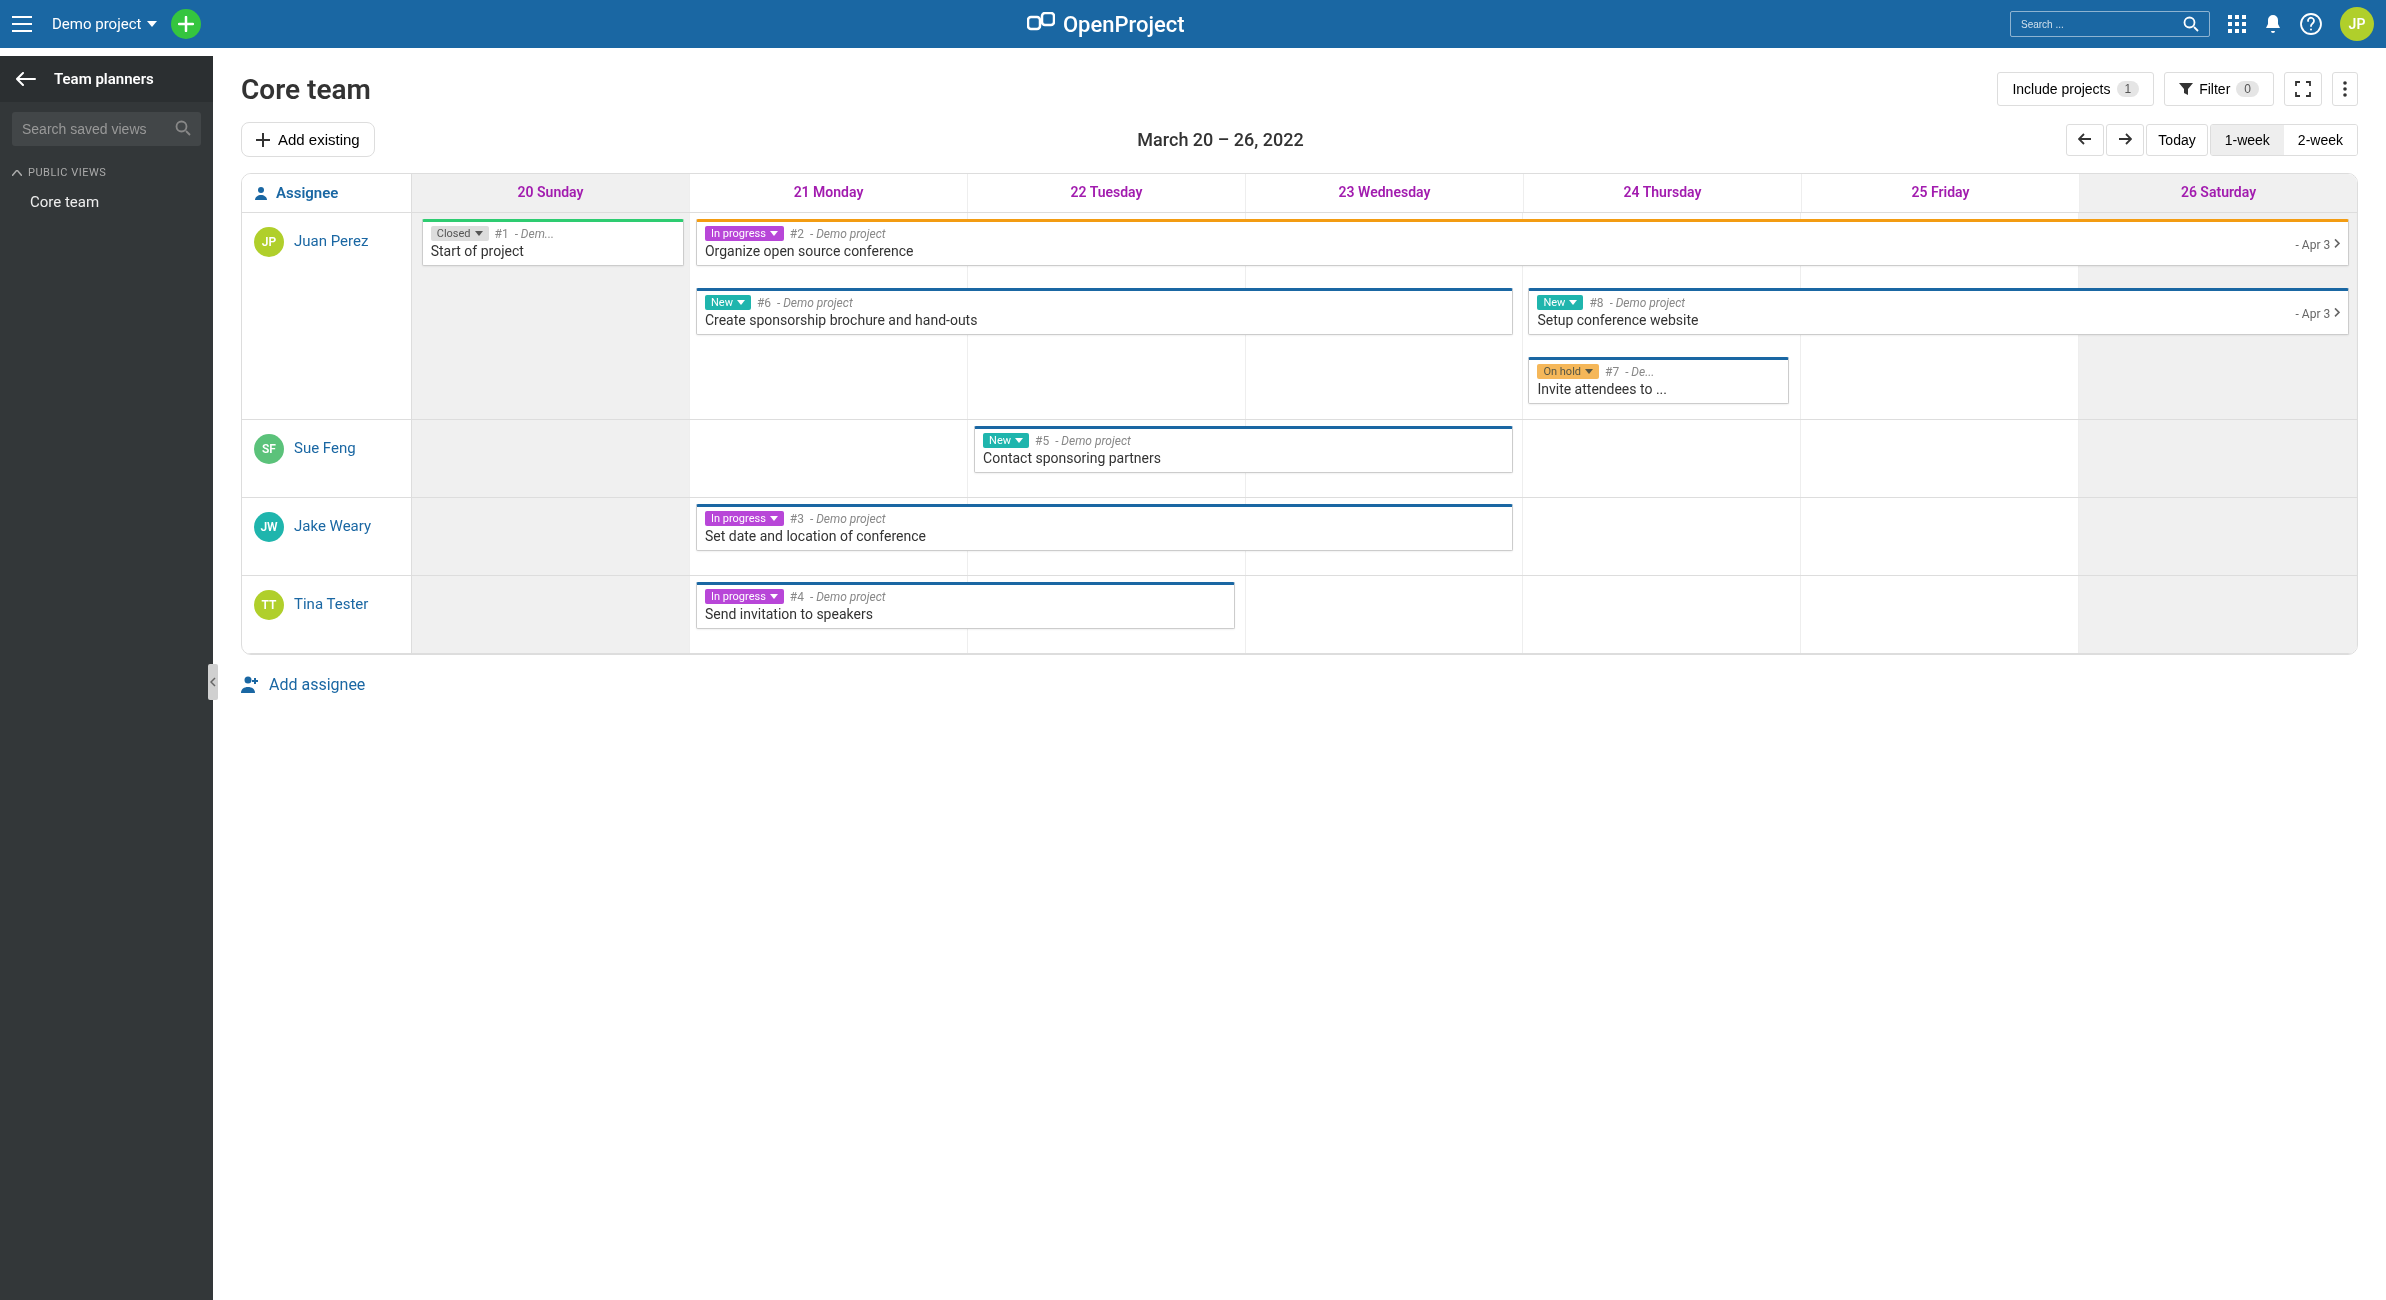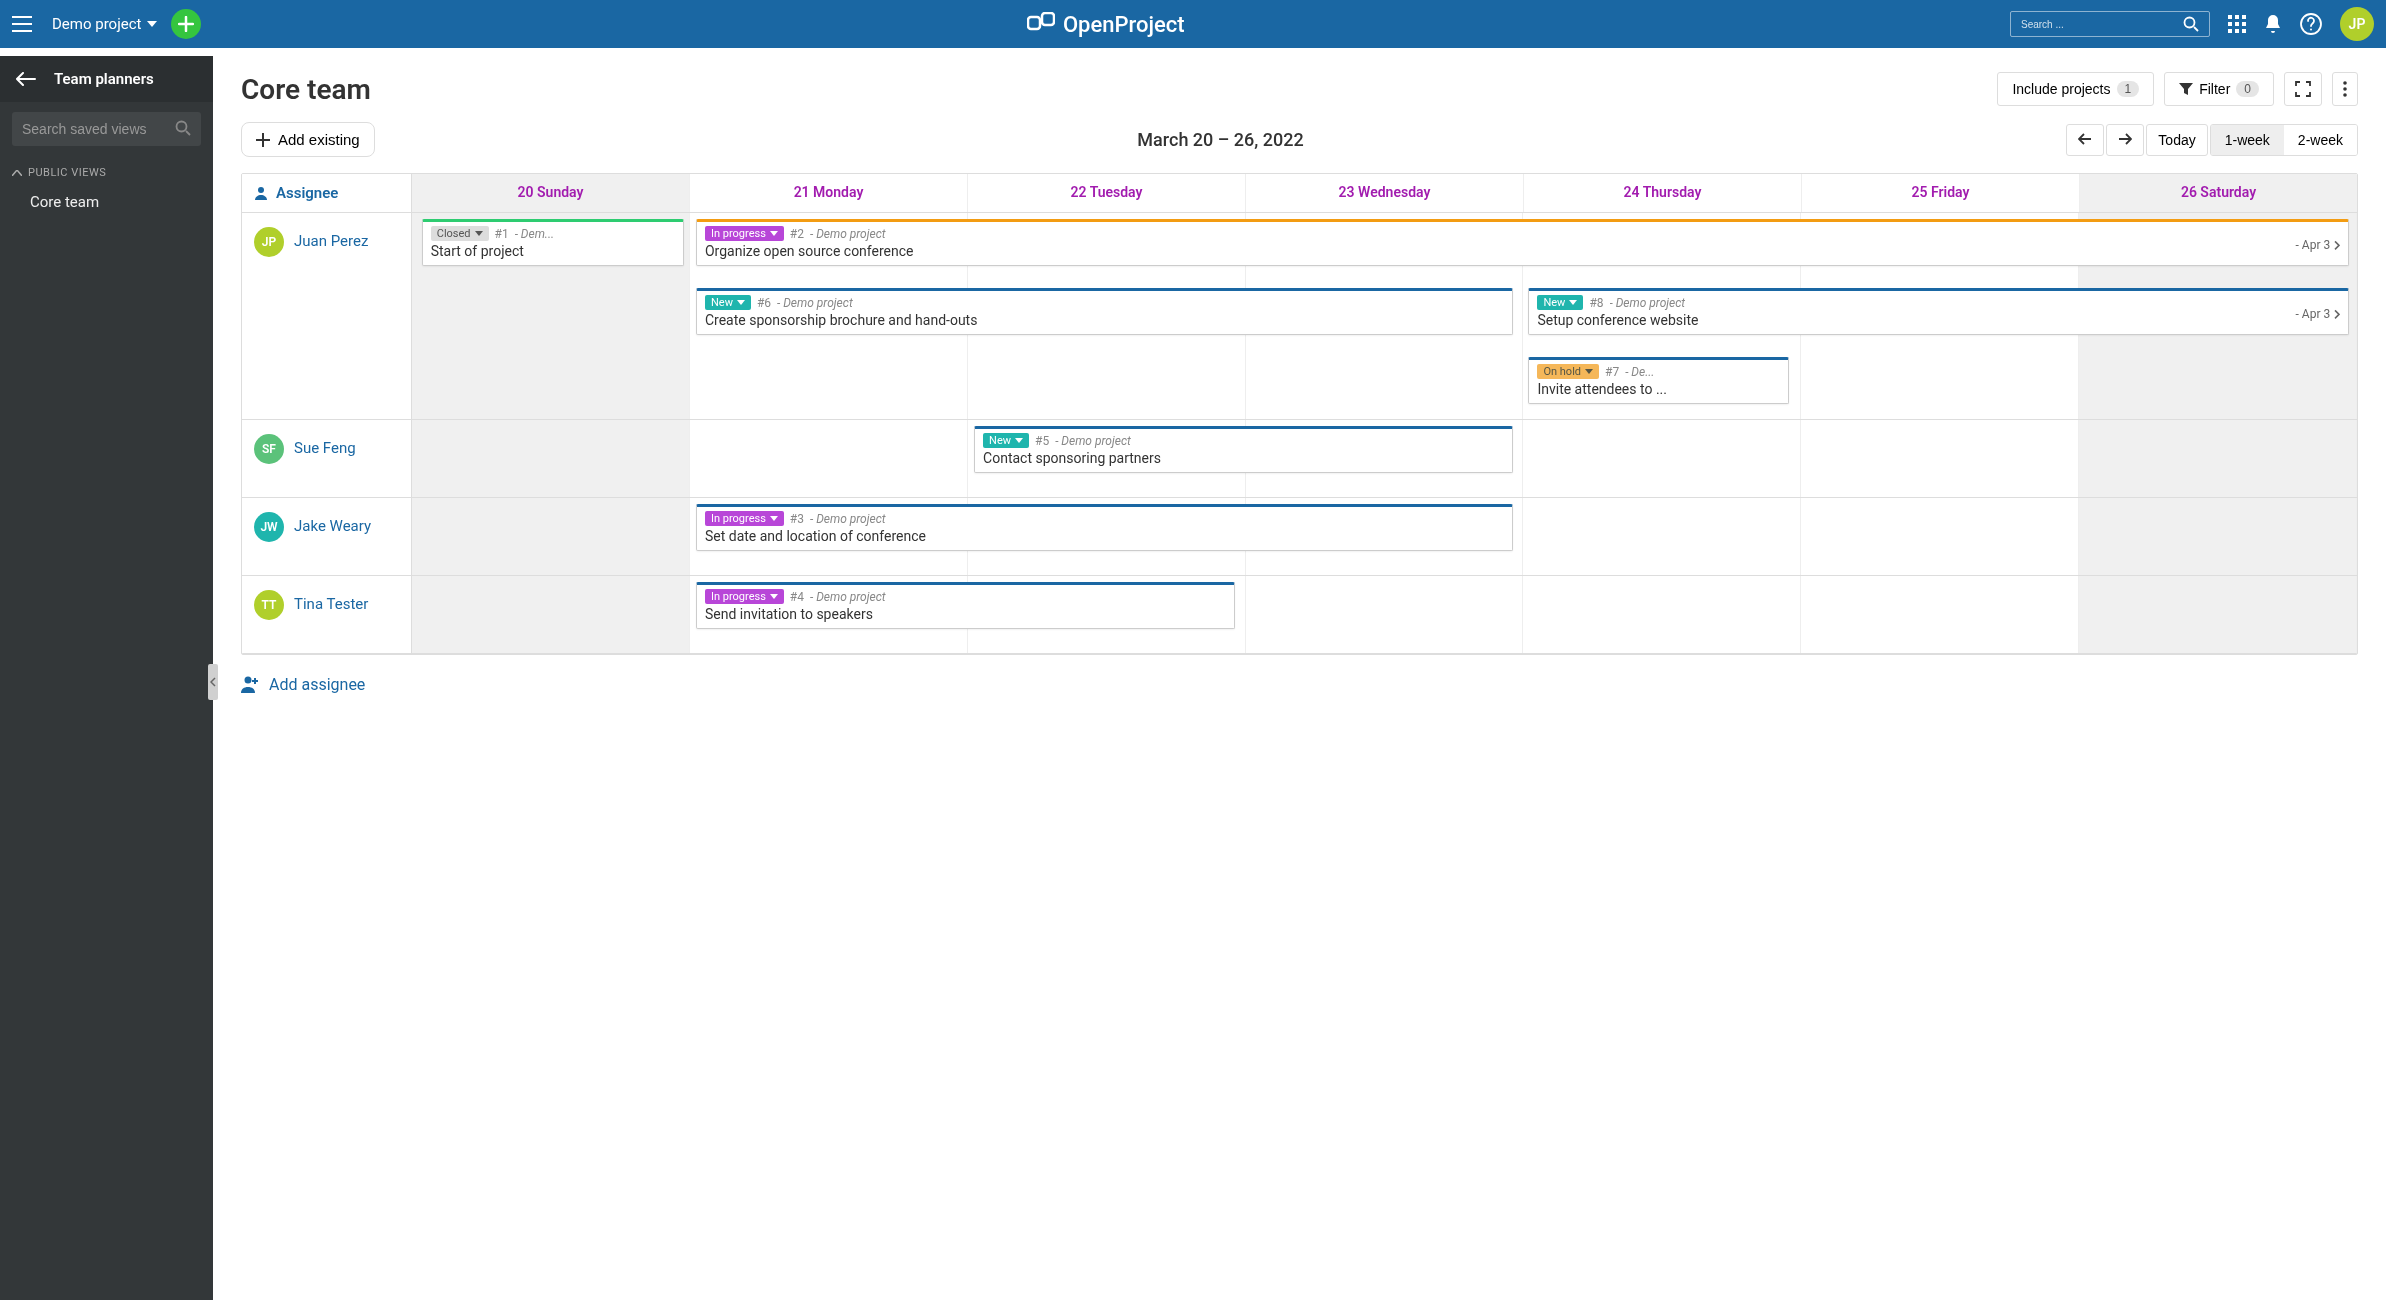--- a/index.html
+++ b/index.html
@@ -45,21 +45,21 @@
 .toolbar2 { padding:8px 28px 16px; display:flex; align-items:center; }
 .add-existing { border:1px solid #ddd; background:#fff; padding:8px 14px; border-radius:8px; display:flex; align-items:center; gap:8px; cursor:pointer; font-size:15px; }
 .date-range { flex:1; text-align:center; font-size:18px; font-weight:500; color:#333; }
 .nav-group { display:flex; gap:2px; align-items:center; }
 .nav-btn { border:1px solid #ddd; background:#fff; padding:7px 11px; border-radius:3px; cursor:pointer; font-size:14px; }
 .zoom-group { display:flex; border:1px solid #ddd; border-radius:3px; overflow:hidden; }
 .zoom-btn { padding:7px 14px; cursor:pointer; font-size:14px; border:none; background:#fff; }
 .zoom-btn.active { background:#eee; }
 
 
-.planner { margin:0 28px 14px; border:1px solid #ddd; border-radius:2px; overflow:hidden; }
+.planner { margin:0 28px 14px; border:1px solid #ddd; border-radius:10px; overflow:hidden; }
 .planner-header { display:flex; border-bottom:1px solid #ddd; background:#fff; }
 .col-assignee { width:170px; min-width:170px; padding:10px 12px; display:flex; align-items:center; gap:8px; color:#1a67a3; font-weight:600; font-size:15px; border-right:1px solid #ddd; }
 .day-head { flex:1; text-align:center; padding:10px 4px; font-weight:600; color:#a21caf; font-size:14px; border-right:1px solid #eee; }
 .day-head.weekend { background:#f0f0f0; }
 .day-head:last-child { border-right:none; }
 
 .planner-row { display:flex; border-bottom:1px solid #ddd; position:relative; }
 .row-assignee { width:170px; min-width:170px; padding:14px 12px; display:flex; align-items:flex-start; gap:10px; border-right:1px solid #ddd; }
 .assignee-avatar { width:30px; height:30px; border-radius:50%; display:flex; align-items:center; justify-content:center; color:#fff; font-weight:600; font-size:12px; flex-shrink:0; }
 .assignee-name { color:#1a67a3; font-size:15px; margin-top:5px; }
@@ -74,21 +74,21 @@
 .card.orange-top { border-top-color:#f39c12; }
 .card-meta { display:flex; align-items:center; gap:6px; font-size:12px; color:#888; margin-bottom:2px; }
 .status-badge { padding:1px 6px; border-radius:2px; color:#fff; font-size:11px; display:inline-flex; align-items:center; gap:4px; }
 .status-closed { background:#ddd; color:#555; }
 .status-progress { background:#b846d8; }
 .status-new { background:#1fb5ad; }
 .status-hold { background:#f5b759; color:#554; }
 .card-id { color:#888; }
 .card-proj { font-style:italic; color:#888; overflow:hidden; text-overflow:ellipsis; }
 .card-title { font-size:14px; color:#333; overflow:hidden; text-overflow:ellipsis; }
-.card-ext { position:absolute; right:8px; top:50%; transform:translateY(-40%); font-size:12px; color:#666; display:flex; align-items:center; gap:4px; }
+.card-ext { position:absolute; right:8px; top:50%; transform:translateY(-40%); font-size:12px; color:#666; display:flex; gap:4px; }
 
 
 .add-assignee { color:#1a67a3; display:flex; align-items:flex-start; gap:10px; padding:6px 28px 20px; cursor:pointer; font-size:16px; }
 </style>
 </head>
 <body>
 
 <div class="topbar">
   <div class="topbar-left">
     <div class="hamburger">

